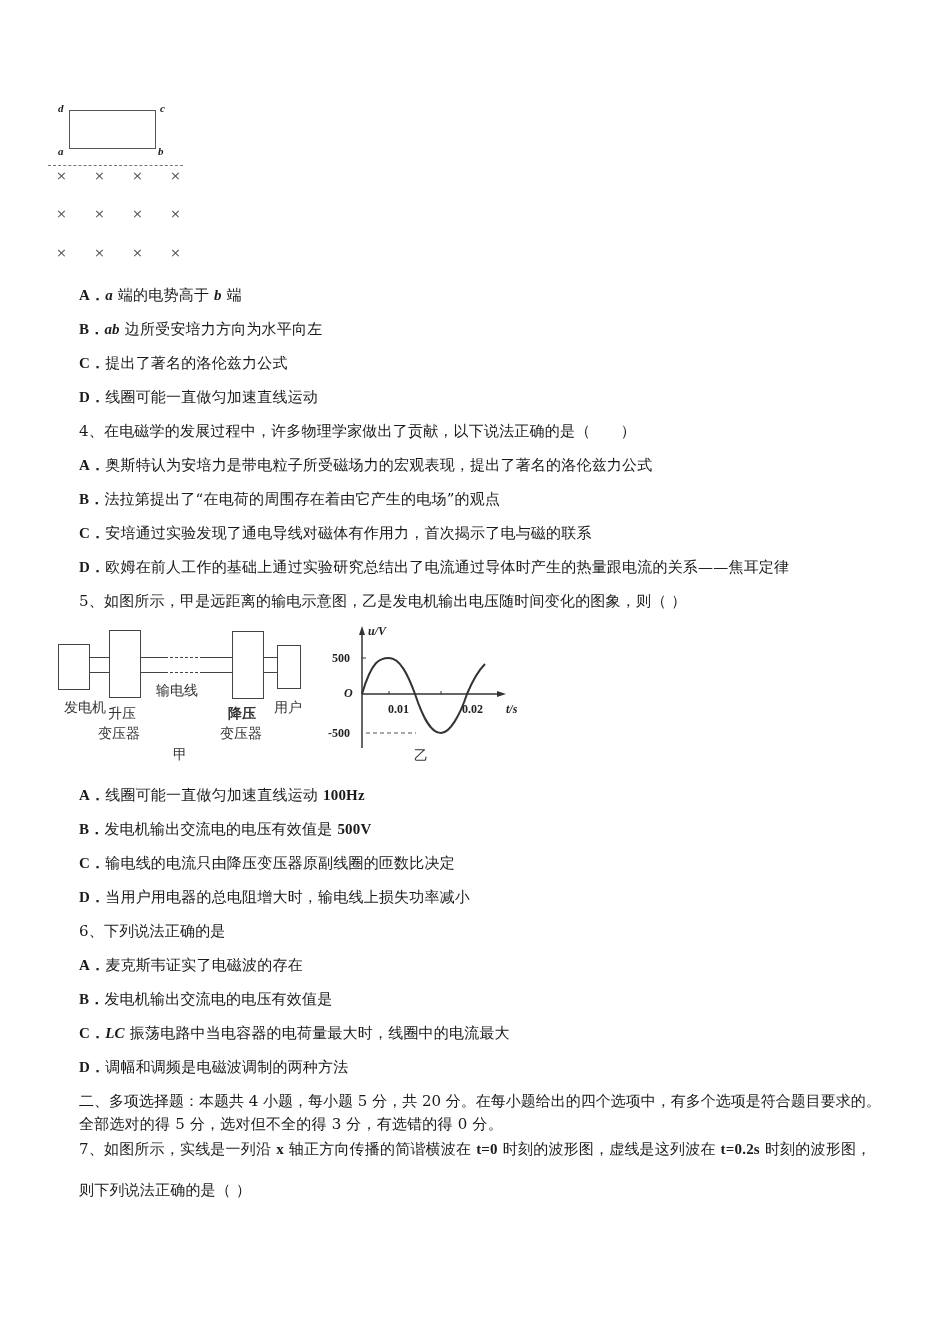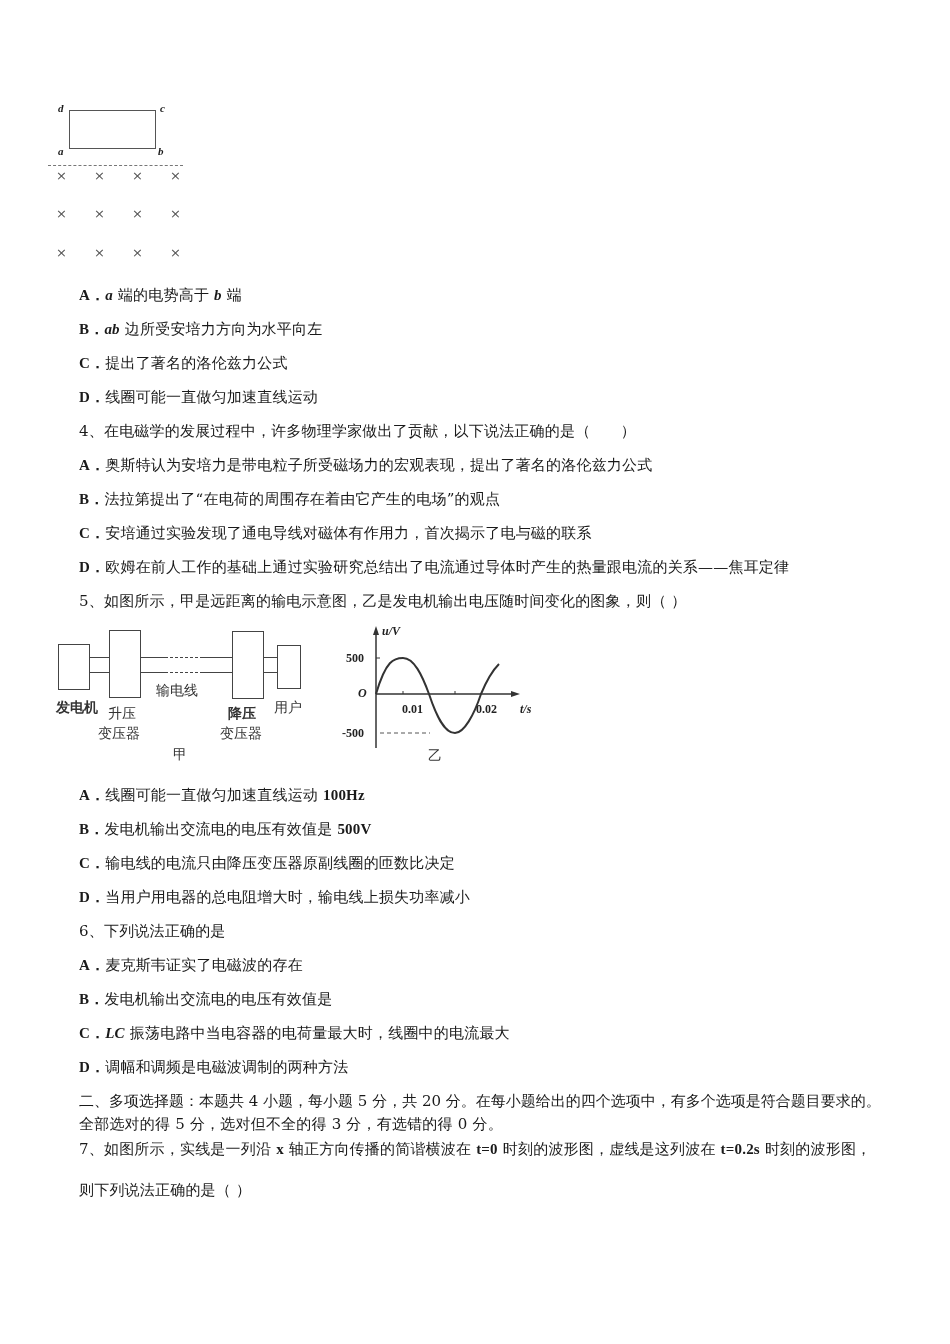--- a/index.html
+++ b/index.html
@@ -89,31 +89,31 @@
   <div class="wire" style="left:92px;top:47px;width:28px;"></div>
   <div class="wire-dash" style="left:122px;top:32px;width:28px;"></div>
   <div class="wire-dash" style="left:122px;top:47px;width:28px;"></div>
   <div class="wire" style="left:152px;top:32px;width:32px;"></div>
   <div class="wire" style="left:152px;top:47px;width:32px;"></div>
   <div class="box" style="left:184px;top:6px;width:30px;height:66px;"></div>
   <div class="wire" style="left:215px;top:32px;width:14px;"></div>
   <div class="wire" style="left:215px;top:47px;width:14px;"></div>
   <div class="box" style="left:229px;top:20px;width:22px;height:42px;"></div>
 
-  <span class="diag-text" style="left:8px;top:74px;font-weight:bold;">发电机</span>
+  <span class="diag-text" style="left:16px;top:74px;">发电机</span>
   <span class="diag-text" style="left:60px;top:80px;">升压</span>
   <span class="diag-text" style="left:50px;top:100px;">变压器</span>
   <span class="diag-text" style="left:108px;top:57px;">输电线</span>
   <span class="diag-text" style="left:180px;top:80px;font-weight:bold;">降压</span>
   <span class="diag-text" style="left:172px;top:100px;">变压器</span>
   <span class="diag-text" style="left:226px;top:74px;">用户</span>
   <span class="diag-text" style="left:125px;top:121px;">甲</span>
 </div>
 
-<div class="abs" style="left:336px;top:620px;width:210px;height:150px;">
+<div class="abs" style="left:322px;top:620px;width:210px;height:150px;">
   <svg width="210" height="150" style="position:absolute;left:0;top:0;">
 
     <line x1="40" y1="128" x2="40" y2="12" stroke="#333" stroke-width="1.5"></line>
     <polygon points="40,6 37,15 43,15" fill="#333"></polygon>
 
     <line x1="40" y1="74" x2="178" y2="74" stroke="#333" stroke-width="1.5"></line>
     <polygon points="184,74 175,71 175,77" fill="#333"></polygon>
 
     <line x1="40" y1="38" x2="44" y2="38" stroke="#333" stroke-width="1"></line>
     <line x1="67" y1="74" x2="67" y2="71" stroke="#333" stroke-width="1"></line>

